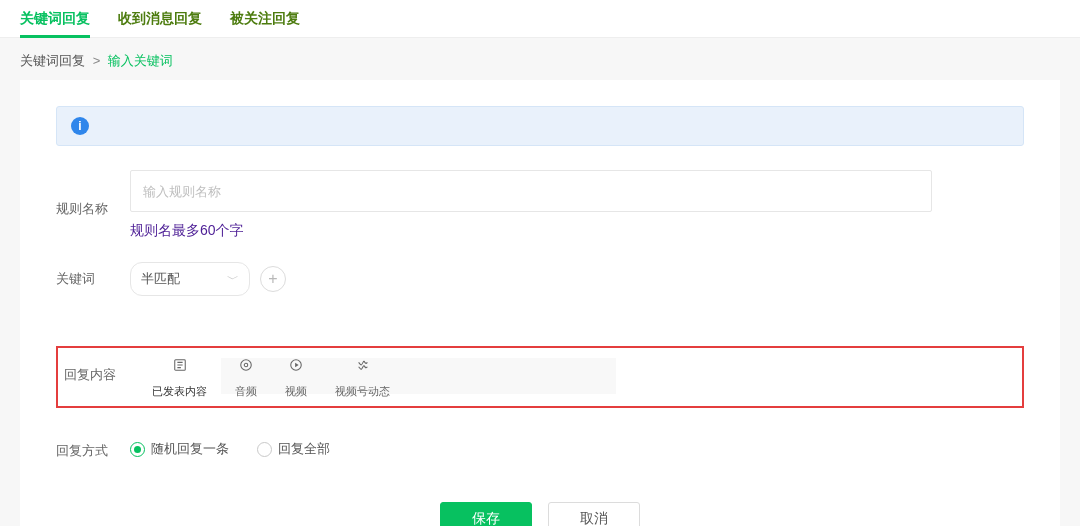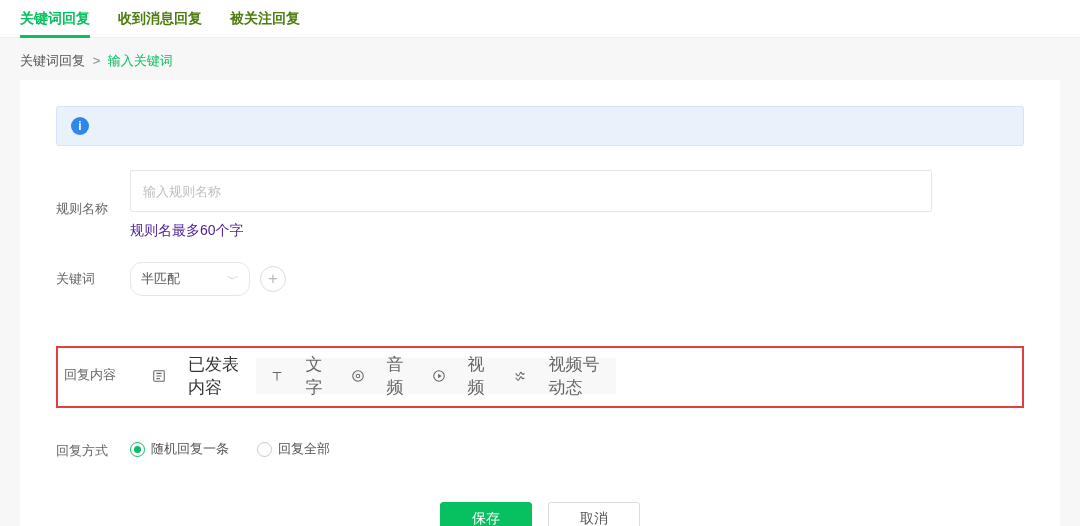--- a/index.html
+++ b/index.html
@@ -147,25 +147,26 @@
   .content-tabs {
     display: flex;
     background: #f8f8f8;
     height: 36px;
     align-items: stretch;
     width: 478px;
   }
   .content-tab {
     display: flex;
     align-items: center;
-    gap: 22px;
+    gap: 12px;
     padding: 0 14px;
-    font-size: 17px;
+    font-size: 11px;
     color: #666;
     cursor: pointer;
+    flex-direction: column;
   }
   .content-tab.active { background: #fff; color: #333; }
   .ci { width: 14px; height: 14px; display: inline-flex; align-items: center; justify-content: center; }
   .radio-line { display: flex; align-items: flex-end; gap: 28px; padding-top: 6px; }
   .radio { display: flex; align-items: center; gap: 6px; cursor: pointer; font-size: 13px; color: #555; }
   .radio .dot {
     width: 15px; height: 15px; border-radius: 50%;
     border: 1px solid #c9c9c9; position: relative;
     background: #fff;
   }
@@ -240,28 +241,20 @@
           <div class="content-tab active">
             <span class="ci">
               <svg viewBox="0 0 16 16" width="14" height="14" fill="none" stroke="#666" stroke-width="1.2">
                   <rect x="2" y="2" width="12" height="12" rx="1"></rect>
                   <path d="M5 5h6M5 8h6M5 11h4"></path>
                 </svg>
             </span>
             <span>已发表内容</span>
           </div>
 
-          <div class="content-tab">
-            <span class="ci">
-              <svg viewBox="0 0 16 16" width="14" height="14" fill="none" stroke="#666" stroke-width="1.2">
-                  <path d="M3 4h10M8 4v9"></path>
-                </svg>
-            </span>
-            <span>文字</span>
-          </div>
 
 
           <div class="content-tab">
             <span class="ci">
               <svg viewBox="0 0 16 16" width="14" height="14" fill="none" stroke="#666" stroke-width="1.2">
                   <circle cx="8" cy="8" r="6"></circle>
                   <circle cx="8" cy="8" r="2"></circle>
                 </svg>
             </span>
             <span>音频</span>

